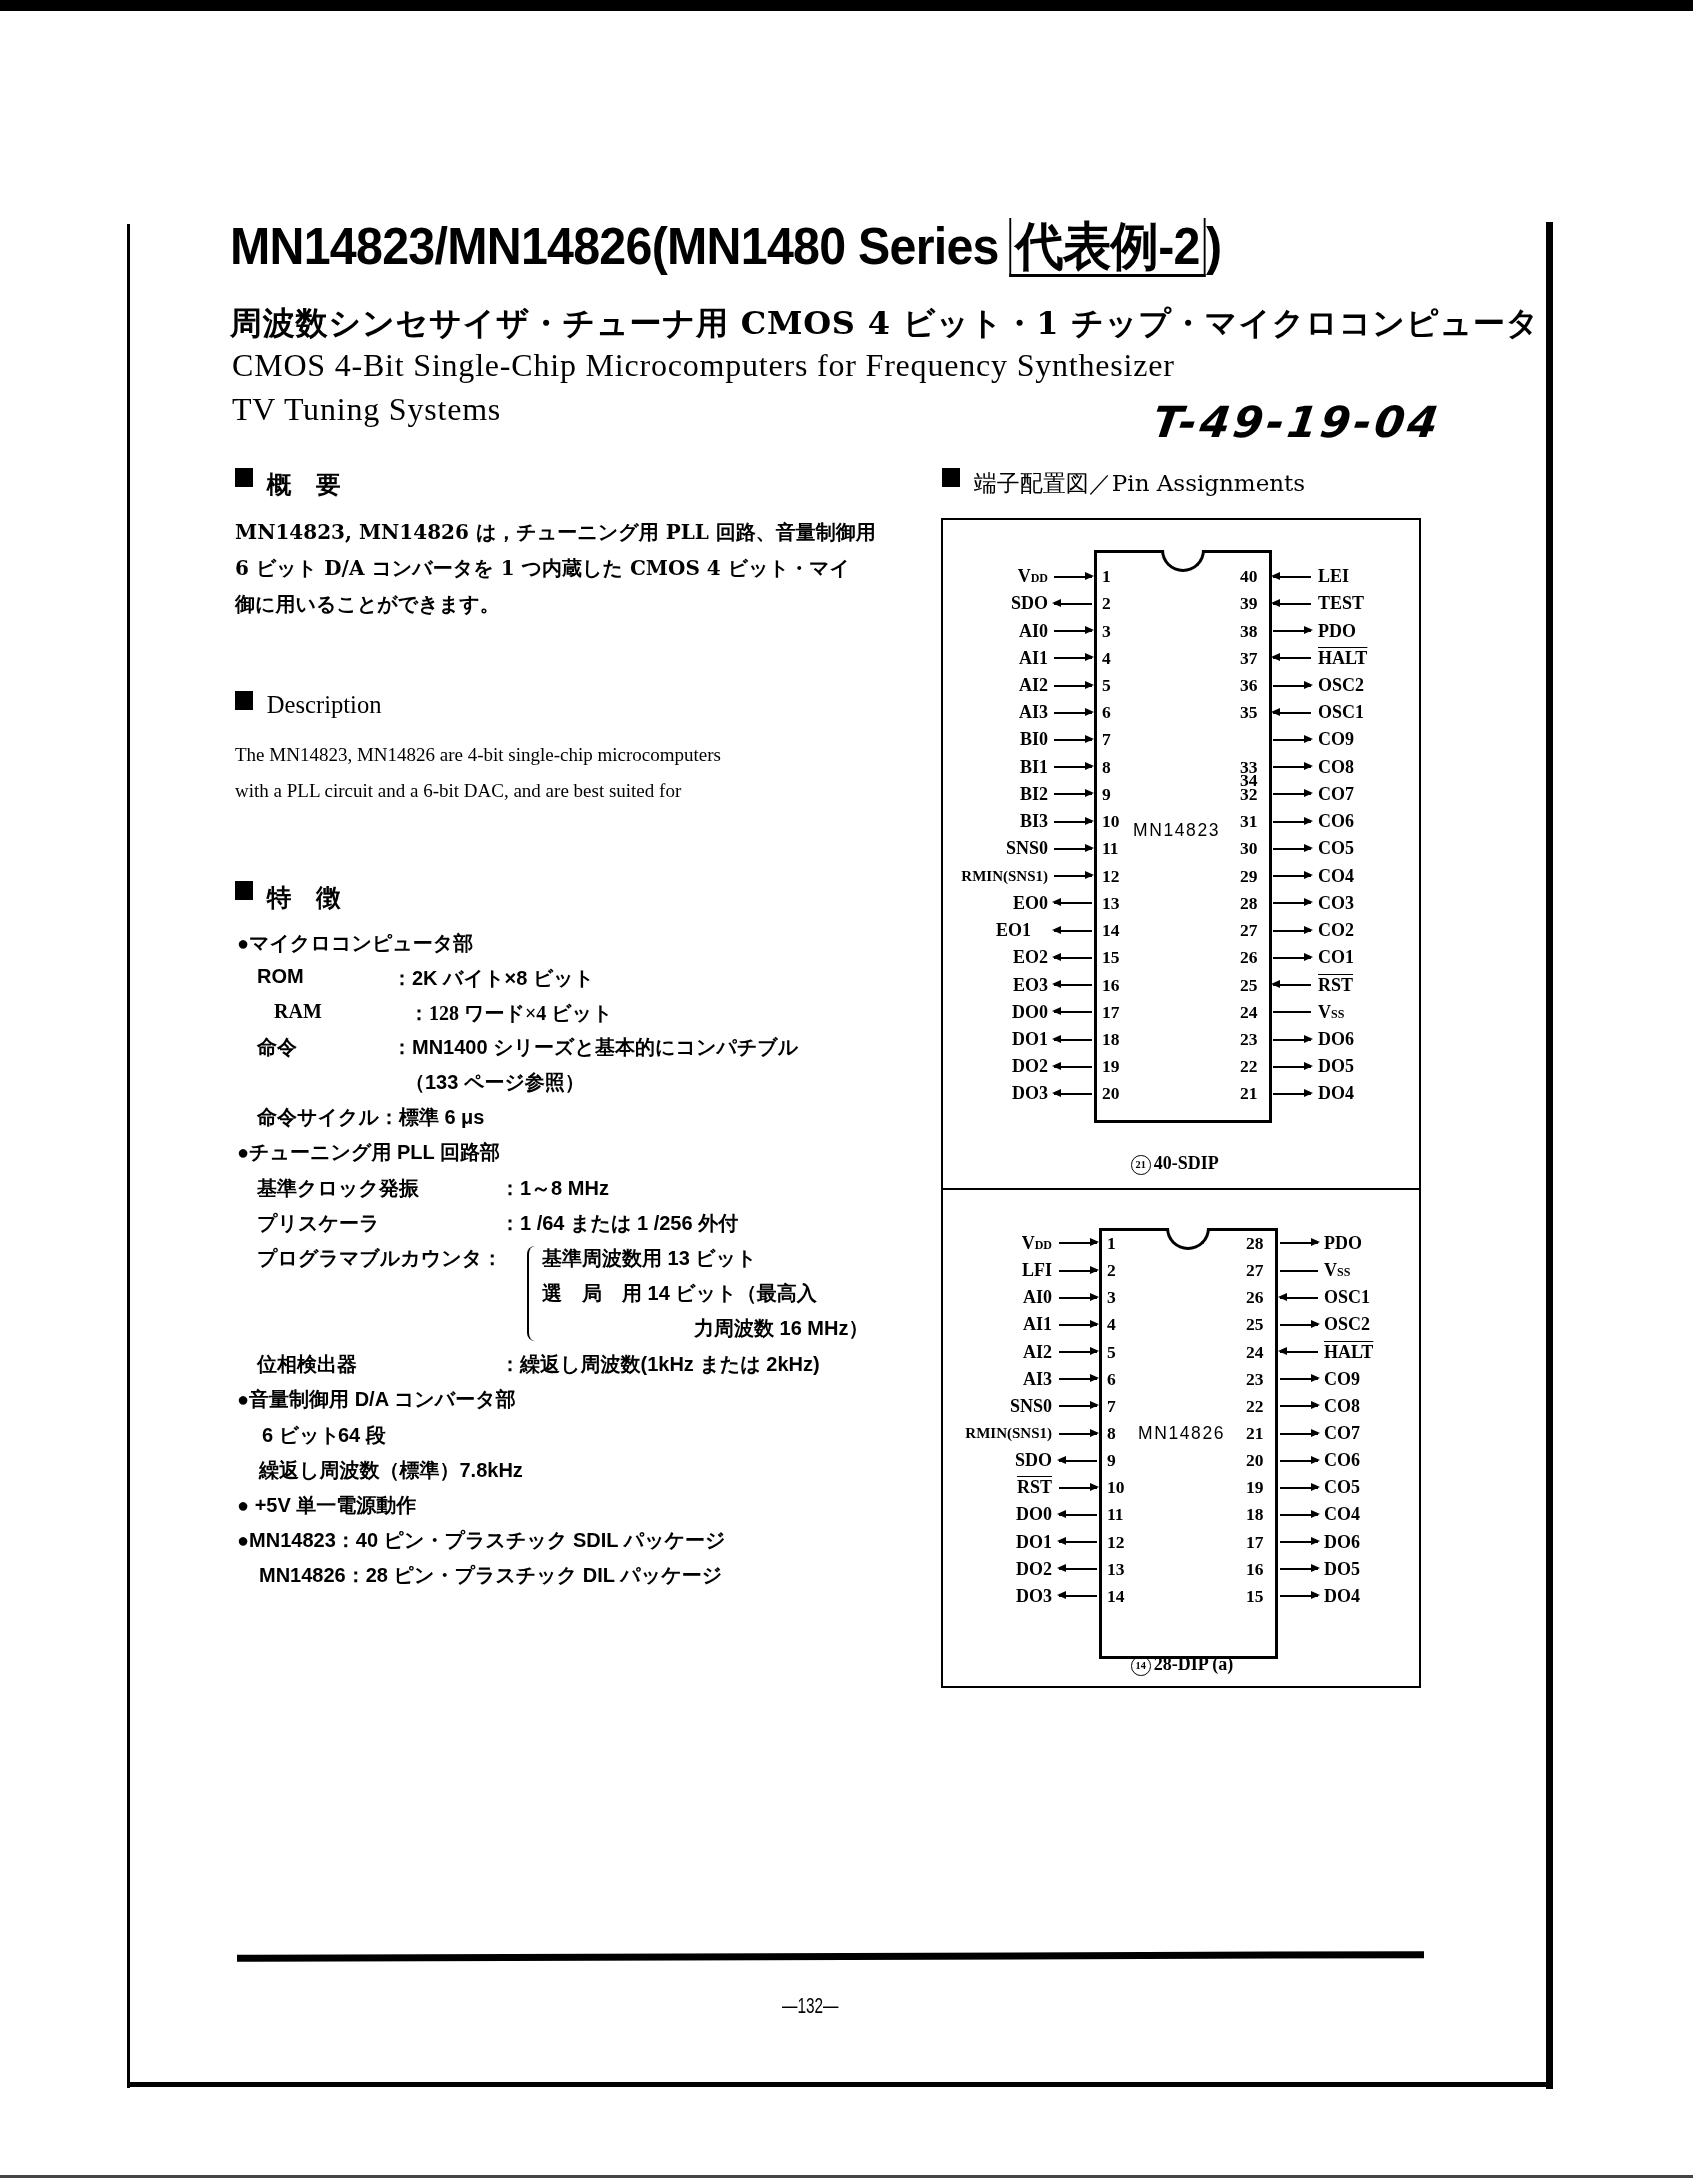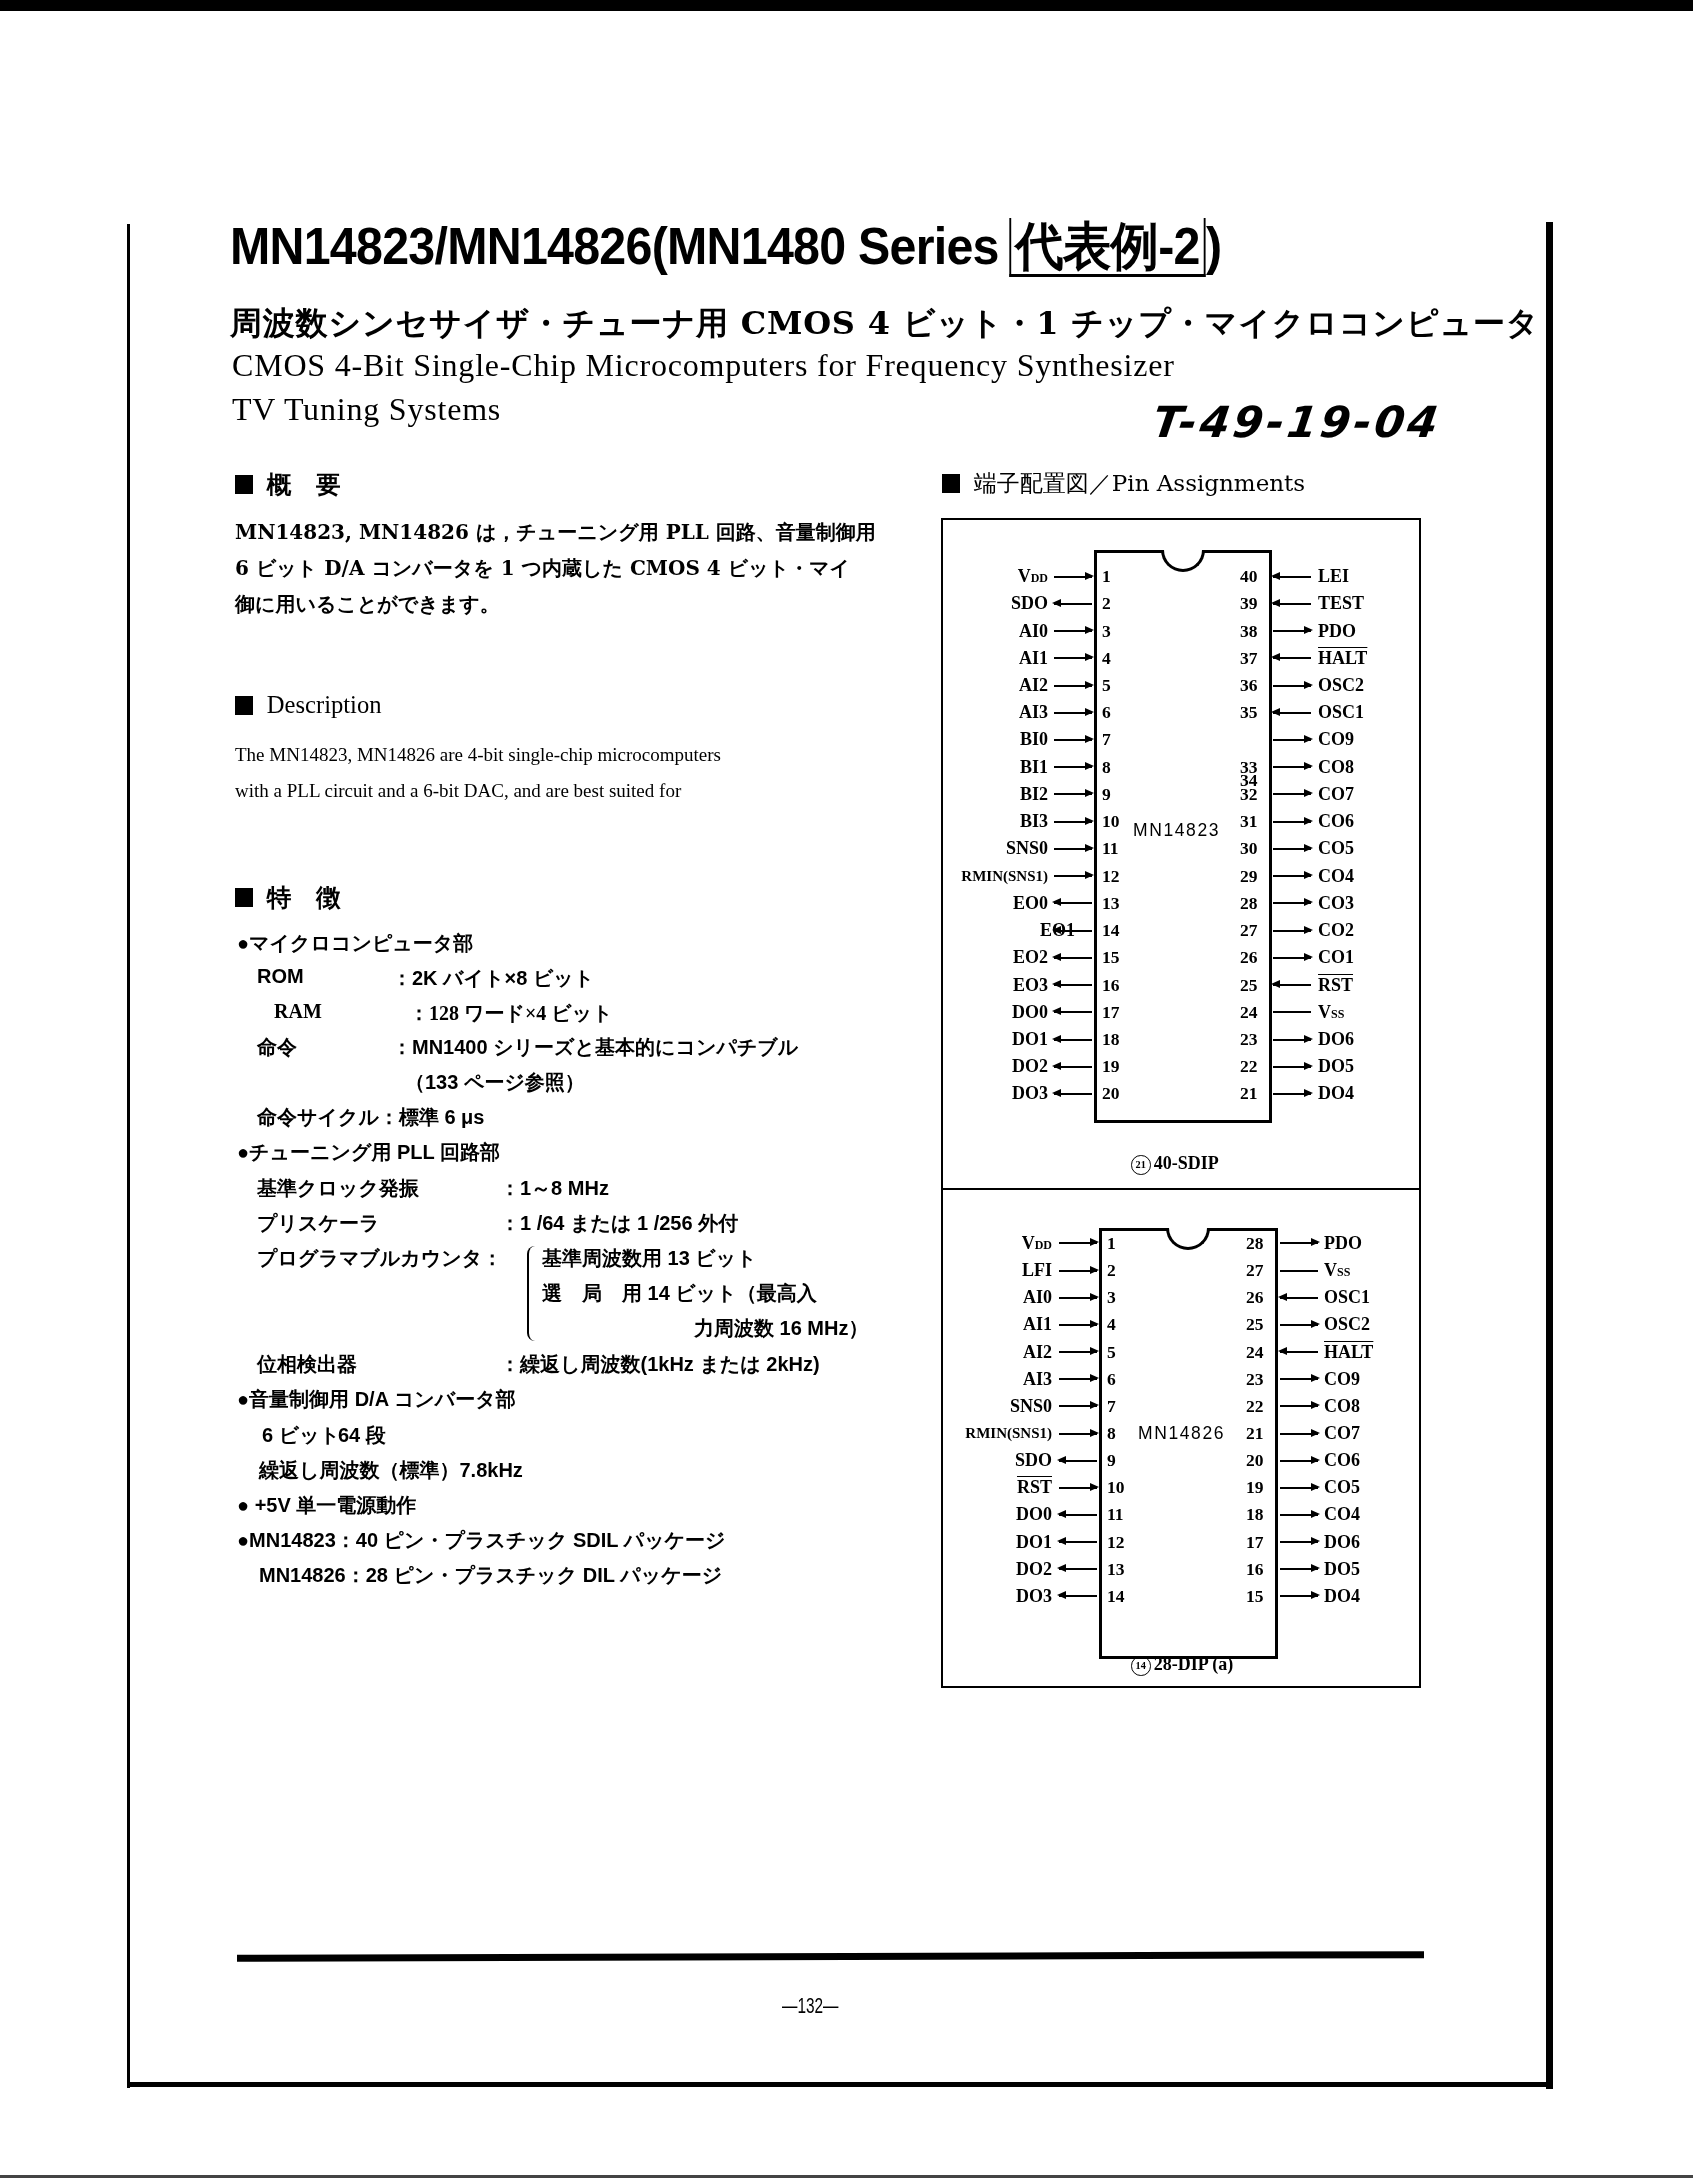--- a/index.html
+++ b/index.html
@@ -9,21 +9,21 @@
   .bottomline{left:0;top:2175px;width:1693px;height:3.2px;background:#444;}
   .leftborder{left:127px;top:224px;width:3.2px;height:1864px;background:#000;}
   .rightborder{left:1546px;top:222px;width:7.1px;height:1867px;background:#000;}
   .bottomborder{left:127px;top:2082px;width:1425px;height:4.8px;background:#000;}
   .title{left:230px;top:216px;font-family:"Liberation Sans","DejaVu Sans",sans-serif;font-weight:bold;font-size:52px;letter-spacing:-0.8px;transform:scaleX(0.93);transform-origin:left top;white-space:nowrap;}
   .title-box{display:inline-block;border:2.4px solid #000;border-top:none;border-bottom-width:3.2px;padding:0 4.8px;margin-left:11px;line-height:56px;}
   .subtitle-jp{left:230px;top:302px;font-size:32px;font-weight:bold;white-space:nowrap;letter-spacing:0.8px;}
   .subtitle-en{left:232px;top:347px;font-size:32px;font-family:"Liberation Serif","DejaVu Serif",serif;white-space:nowrap;letter-spacing:0.8px;}
   .subtitle-en2{left:232px;top:391px;font-size:32px;font-family:"Liberation Serif","DejaVu Serif",serif;white-space:nowrap;letter-spacing:0.8px;}
   .handwritten{left:1153px;top:397px;font-size:43px;font-style:italic;font-weight:bold;font-family:"DejaVu Sans",sans-serif;white-space:nowrap;letter-spacing:3.2px;transform:skewX(-8deg);}
-  .sec-head{font-weight:bold;font-size:24.6px;white-space:nowrap;display:flex;align-items:center;gap:14.3px;}
+  .sec-head{font-weight:bold;font-size:24.6px;white-space:nowrap;display:flex;align-items:flex-start;gap:14.3px;}
   .sq{display:inline-block;width:17.5px;height:19px;background:#000;}
   .para{font-size:20px;line-height:36px;white-space:nowrap;font-weight:bold;}
   .para-en{font-size:19px;line-height:36px;white-space:nowrap;font-family:"Liberation Serif","DejaVu Serif",serif;}
   .feat{font-family:"Liberation Sans","DejaVu Sans",sans-serif;font-weight:bold;font-size:20px;white-space:nowrap;}
   .feat-row{position:absolute;display:flex;}
   .diagram{left:941px;top:518px;width:480px;height:1170px;border:2.4px solid #000;box-sizing:border-box;}
   .divider{left:941px;top:1188px;width:480px;height:2.4px;background:#000;}
   .chip{position:absolute;border:3.2px solid #000;box-sizing:border-box;background:#fff;}
   .notch{position:absolute;top:-3.2px;width:44px;height:22px;border:3.2px solid #000;border-top:none;border-radius:0 0 24px 24px;background:#fff;box-sizing:border-box;}
   .pinlabel{position:absolute;font-family:"Liberation Serif","DejaVu Serif",serif;font-weight:bold;font-size:18px;white-space:nowrap;line-height:20.6px;}
@@ -171,21 +171,21 @@
     <div class="wire arrow-r" style="top: 848px; width: 38px; left: 1054px;"></div>
     <div class="pinlabel" style="top: 838px; right: 645px;">SNS0</div>
     <div class="pinnum" style="top: 866px; left: 1102px;">12</div>
     <div class="wire arrow-r" style="top: 875px; width: 38px; left: 1054px;"></div>
     <div class="pinlabel" style="top: 866px; font-size: 15px; right: 645px;">RMIN(SNS1)</div>
     <div class="pinnum" style="top: 893px; left: 1102px;">13</div>
     <div class="wire arrow-l" style="top: 902px; width: 38px; left: 1054px;"></div>
     <div class="pinlabel" style="top: 893px; right: 645px;">EO0</div>
     <div class="pinnum" style="top: 920px; left: 1102px;">14</div>
     <div class="wire arrow-l" style="top: 930px; width: 38px; left: 1054px;"></div>
-    <div class="pinlabel" style="top: 920px; right: 618px;">EO1</div>
+    <div class="pinlabel" style="top: 920px; right: 662px;">EO1</div>
     <div class="pinnum" style="top: 947px; left: 1102px;">15</div>
     <div class="wire arrow-l" style="top: 957px; width: 38px; left: 1054px;"></div>
     <div class="pinlabel" style="top: 947px; right: 645px;">EO2</div>
     <div class="pinnum" style="top: 975px; left: 1102px;">16</div>
     <div class="wire arrow-l" style="top: 984px; width: 38px; left: 1054px;"></div>
     <div class="pinlabel" style="top: 975px; right: 645px; font-family: Liberation Serif, serif;">EO3</div>
     <div class="pinnum" style="top: 1002px; left: 1102px;">17</div>
     <div class="wire arrow-l" style="top: 1011px; width: 38px; left: 1054px;"></div>
     <div class="pinlabel" style="top: 1002px; right: 645px;">DO0</div>
     <div class="pinnum" style="top: 1029px; left: 1102px;">18</div>

